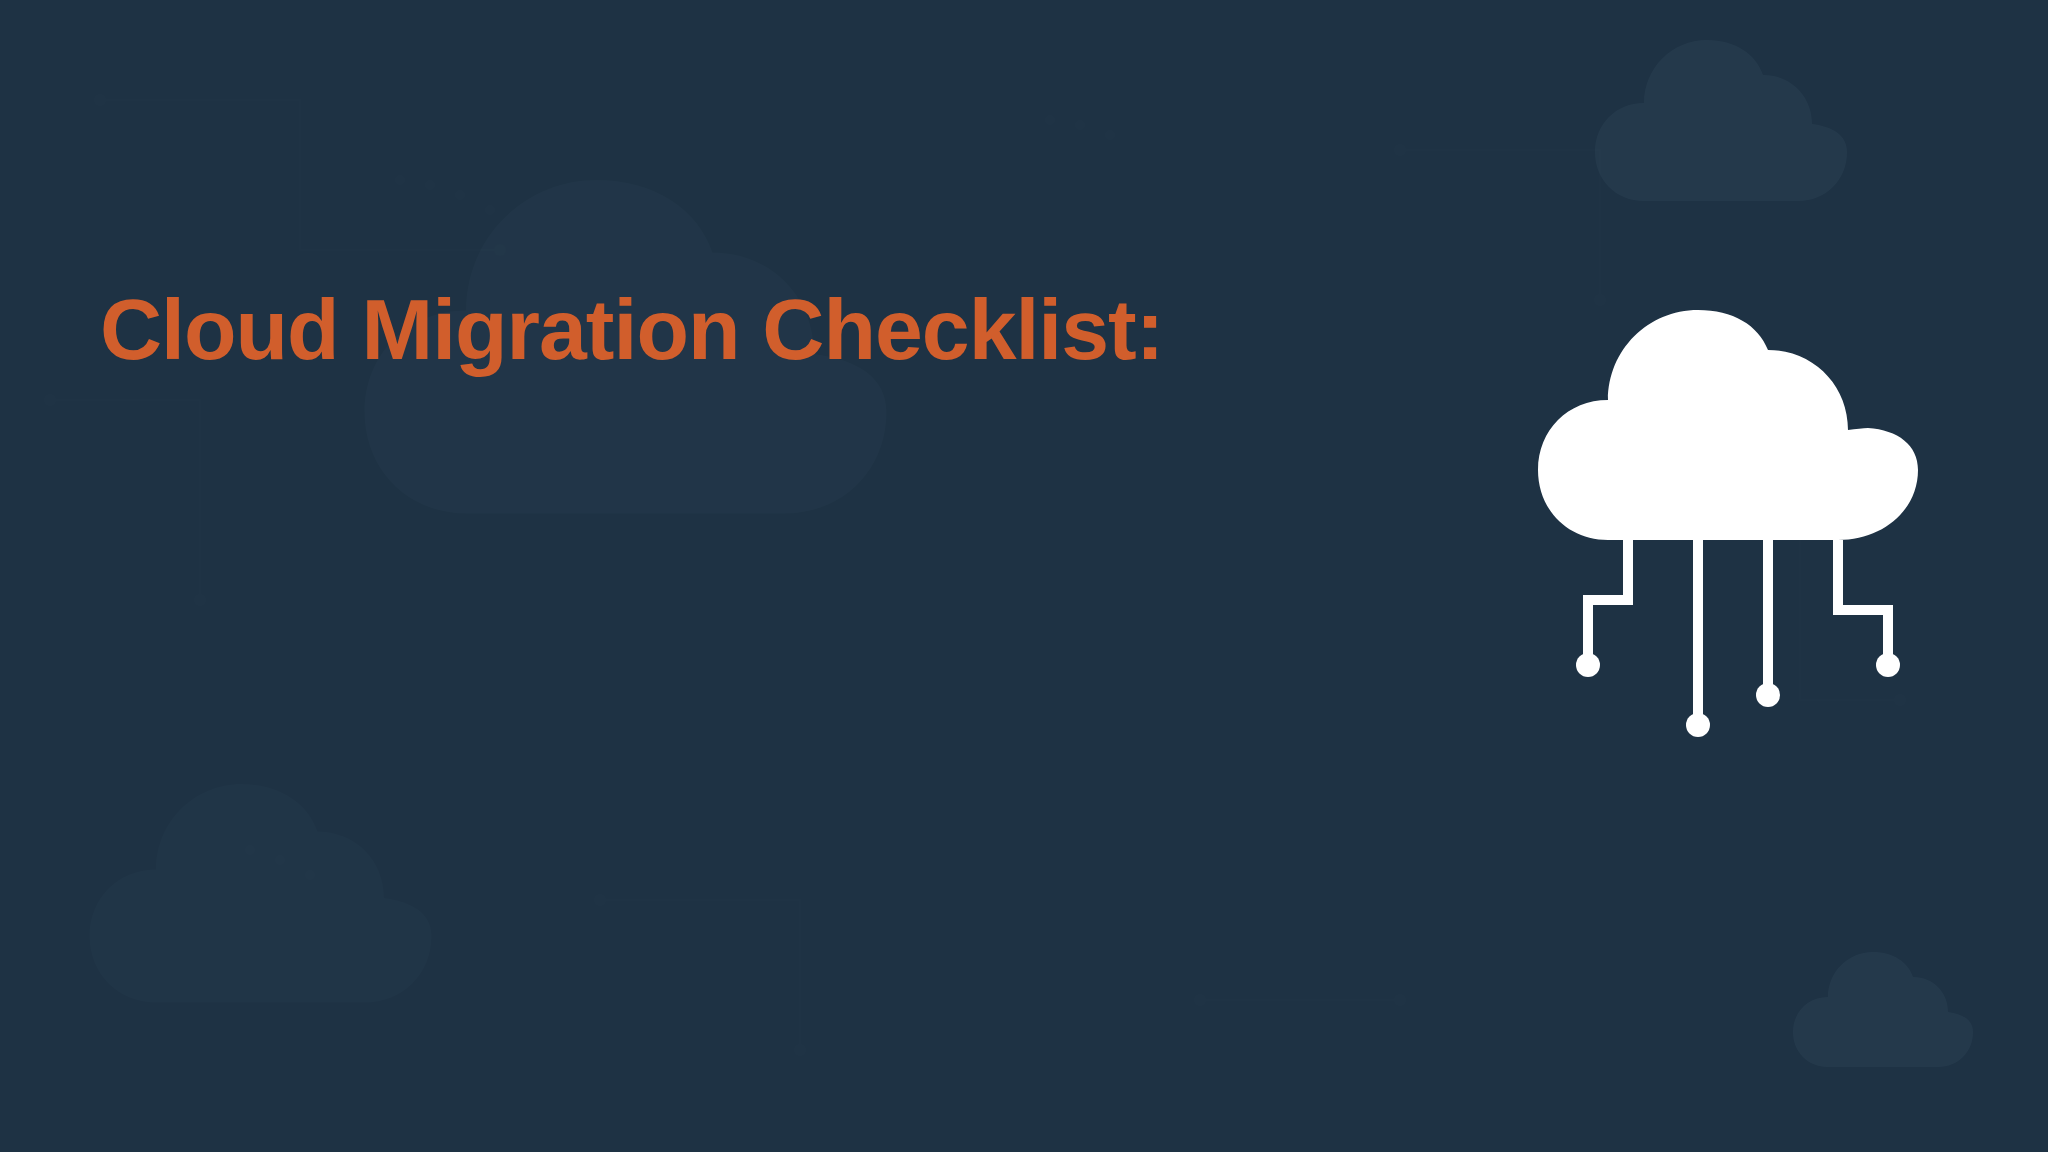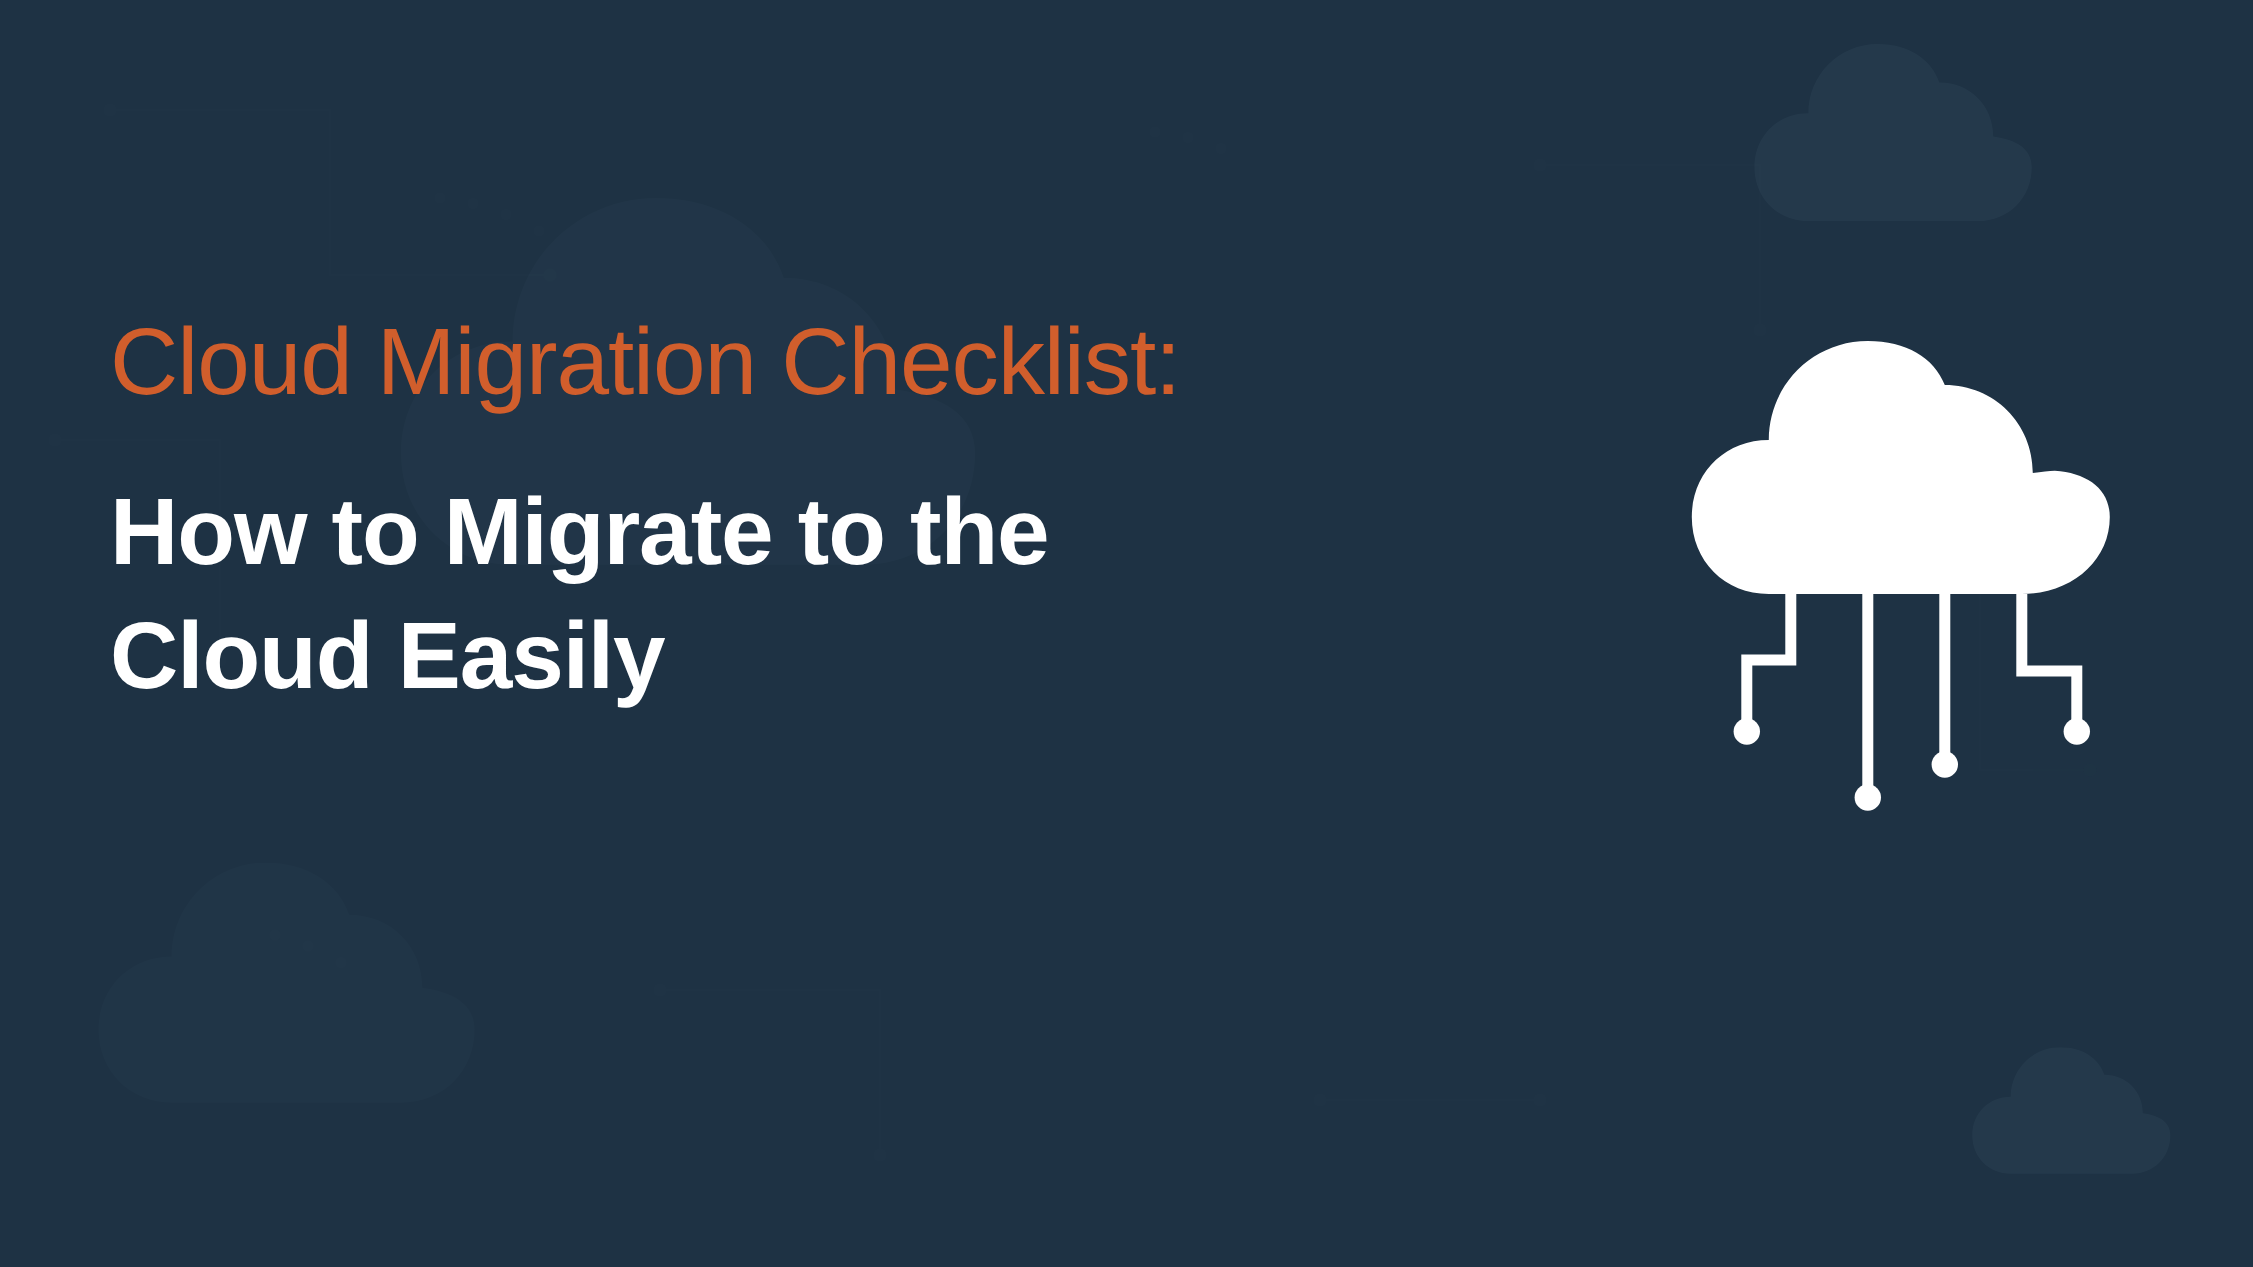--- a/index.html
+++ b/index.html
@@ -42,21 +42,21 @@
     .content {
       position: absolute;
       left: 100px;
       top: 280px;
       max-width: 1400px;
       z-index: 10;
     }
     
     .headline {
       font-size: 86px;
-      font-weight: 400;
+      font-weight: 700;
       color: #d15e2c;
       line-height: 1.15;
       margin-bottom: 50px;
       letter-spacing: -1px;
     }
     
     .subheadline {
       font-size: 86px;
       font-weight: 700;
       color: #ffffff;
@@ -134,24 +134,20 @@
       <circle cx="310" cy="875" r="5"></circle>
       <circle cx="1050" cy="120" r="5"></circle>
       <circle cx="1080" cy="125" r="5"></circle>
       <circle cx="1110" cy="135" r="5"></circle>
     </g>
   </svg>
 </div>
 
 <div class="content">
   <h1 class="headline">Cloud Migration Checklist:</h1>
-  <h2 class="subheadline">
-    <span>How to Migrate to the</span><br>
-    <span>Cloud Easily</span>
-  </h2>
 </div>
 
 <svg class="cloud-icon" viewBox="0 0 420 450">
   <path class="cloud-shape" d="M330,120 C330,75 295,40 250,40 C240,15 215,0 180,0 C130,0 90,40 90,90 C50,90 20,120 20,160 C20,200 50,230 90,230 L320,230 C365,230 400,200 400,160 C400,135 380,120 350,118 C345,118 338,119 330,120 Z"></path>
   <g class="circuit-connector">
     <path d="M110,230 L110,290 L70,290 L70,350"></path>
     <path d="M180,230 L180,410"></path>
     <path d="M250,230 L250,380"></path>
     <path d="M320,230 L320,300 L370,300 L370,350"></path>
   </g>

